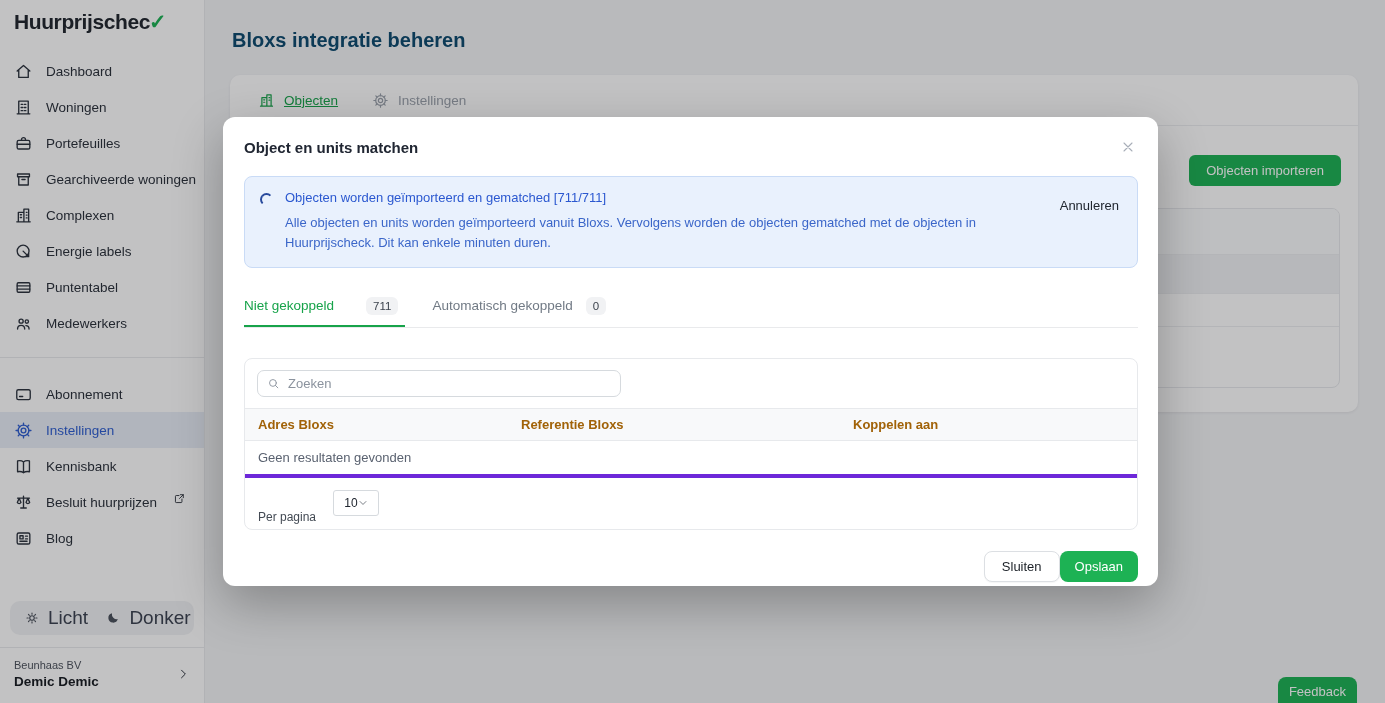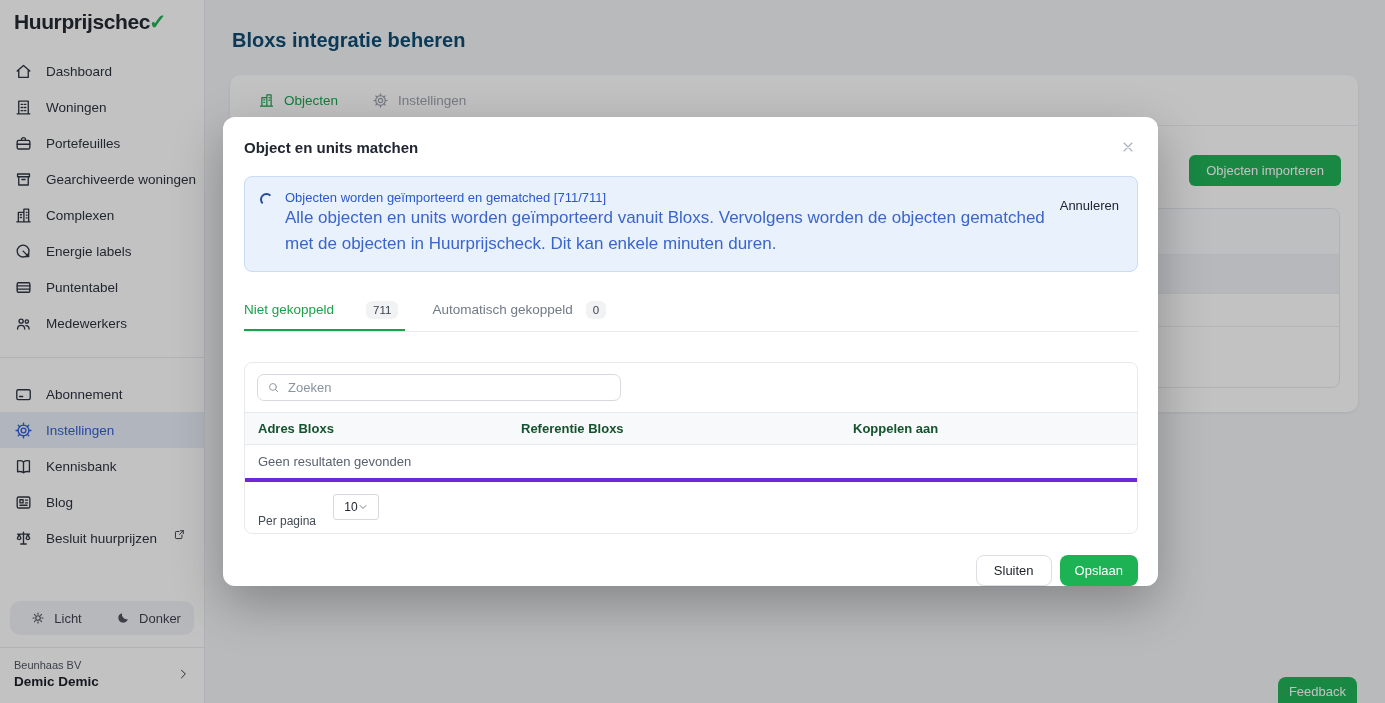--- a/index.html
+++ b/index.html
@@ -31,39 +31,39 @@
   .nav-item .ic { width:19px; height:19px; }
   .nav-item.active { background:#e9eef7; color:#2e5ed0; }
   .nav-item.active .ic { color:#2e5ed0; }
   .nav-item .ext { width:13px; height:13px; margin-left:3px; margin-top:-8px; color:#2a303a; }
   .side-divider { height:1px; background:#e9eaec; margin:16px 0 14px 0; }
   .side-spacer { flex:1; }
   .theme-toggle {
     margin:0 10px 12px 10px; background:#f1f2f4; border-radius:10px;
     height:34px; display:flex; align-items:center;
   }
-  .theme-opt { flex:1; display:flex; align-items:center; justify-content:center; gap:8px; font-size:13px; color:#3b4250; cursor:pointer; }
+  .theme-opt { flex:1; display:flex; align-items:center; justify-content:center; gap:8px; font-size:19px; color:#3b4250; cursor:pointer; }
   .theme-opt .ic { width:16px; height:16px; color:#4a505b; }
   .account { border-top:1px solid #e9eaec; padding:11px 14px 14px 14px; display:flex; align-items:center; cursor:pointer; }
   .account-info { flex:1; }
   .account-company { font-size:11px; color:#4c525c; }
   .account-name { font-size:13.5px; font-weight:700; color:#171b21; margin-top:3px; }
   .account .ic { width:14px; height:14px; color:#2a303a; }
 
   
   .main { position:absolute; left:205px; right:0; top:0; bottom:0; }
   .page-title { position:absolute; left:27px; top:29px; font-size:20px; font-weight:700; color:#0c4a6e; }
   .card {
     position:absolute; left:25px; top:75px; width:1128px; height:337px;
     background:#fff; border-radius:10px; box-shadow:0 1px 3px rgba(0,0,0,.07);
   }
   .card-tabs { display:flex; gap:34px; padding:0 28px; height:51px; align-items:center; border-bottom:1px solid #eceef0; }
   .card-tab { display:flex; align-items:center; gap:9px; font-size:13.5px; color:#9aa1ab; height:100%; cursor:pointer; }
   .card-tab .ic { width:17px; height:17px; color:#9aa1ab; }
-  .card-tab.active { color:#17a34a; box-shadow:inset 0 -2px 0 #17a34a; }
+  .card-tab.active { color:#17a34a; box-shadow:inset 0 -2px 0 #17a34a;text-decoration:underline; }
   .card-tab.active .ic { color:#17a34a; }
   .import-btn {
     position:absolute; right:17px; top:80px; height:31px; padding:0 17px;
     background:#1db254; color:#fff; font-size:13px; border:none; border-radius:6px; cursor:pointer;
     font-family:inherit;
   }
   .bg-table { position:absolute; left:20px; right:18px; top:133px; height:180px; border:1px solid #e7e9ec; border-radius:8px; overflow:hidden; }
   .bg-row { border-bottom:1px solid #eceef0; }
   .bg-row.h { height:46px; background:#fafbfc; }
   .bg-row.r1 { height:39px; background:#f1f2f4; }
@@ -93,52 +93,52 @@
     padding:13px 18px 14px 15px; display:flex; gap:12px; align-items:flex-start;
   }
   .spinner {
     width:13px; height:13px; border-radius:50%; margin-top:3px; flex:none;
     border:2px solid transparent; border-top-color:#27499c; border-left-color:#27499c;
     animation:spin 1s linear infinite;
   }
   @keyframes spin { to { transform:rotate(360deg); } }
   .banner-texts { max-width:760px; }
   .banner-title { font-size:13px; font-weight:500; color:#2b58d0; }
-  .banner-desc { font-size:17px; color:#3b66c9; line-height:1.52; margin-top:0; }
+  .banner-desc { font-size:13px; color:#3b66c9; line-height:1.52; margin-top:8px; }
   .banner-cancel { margin-left:auto; font-size:13px; color:#20262f; padding-top:8px; cursor:pointer; background:none; border:none; font-family:inherit; }
 
   .mtabs { margin-top:24px; display:flex; gap:27px; border-bottom:1px solid #e9eaec; }
   .mtab { display:flex; align-items:center; gap:13px; padding:5px 7px 12px 0; cursor:pointer; }
   .mtab-label { font-size:13.5px; color:#717a85; }
   .mtab.active { box-shadow:inset 0 -2px 0 #17a34a;gap:32px; }
   .mtab.active .mtab-label { color:#17a34a; font-weight:500; }
   .mtab-badge { background:#f1f2f4; border-radius:6px; padding:3px 7px; font-size:11.5px; color:#3c434d; }
 
   .content-box { margin-top:30px; border:1px solid #e7e9ec; border-radius:8px; height:172px; }
   .search-wrap {
     margin:11px 12px; width:364px; height:27px; border:1px solid #d6dade; border-radius:7px;
     display:flex; align-items:center; padding:0 9px; gap:8px; background:#fff;
   }
   .search-wrap .ic { width:13px; height:13px; color:#8b939e; }
   .search-input { border:none; outline:none; flex:1; font-size:13px; font-family:inherit; color:#1f242c; background:transparent; }
   .search-input::placeholder { color:#8b939e; }
 
   .thead { display:flex; align-items:center; height:33px; background:#f8f9fa; border-top:1px solid #e7e9ec; border-bottom:1px solid #e7e9ec; }
-  .th { font-size:13px; font-weight:700; color:#14532d; padding-left:13px; }
+  .th { font-size:13px; font-weight:700; color:#a16207; padding-left:13px; }
   .th.c1 { width:263px; } .th.c2 { width:332px; } .th.c3 { flex:1; }
   .empty-row { display:flex; align-items:center; height:37px; border-bottom:4px solid #6d28d9; padding-left:13px; font-size:13px; color:#5a6270; }
   .pagination { display:flex; align-items:center; height:50px; padding-left:13px; gap:17px; }
   .pp-label { font-size:12px; color:#434a54;margin-top:28px; }
   .pp-select {
     width:46px; height:26px; border:1px solid #d6dade; border-radius:3px; background:#fff;
     display:flex; align-items:center; justify-content:center; font-size:12px; color:#20262f; cursor:pointer;
   }
   .pp-select .ic { width:10px; height:10px; color:#434a54; }
 
-  .modal-footer { display:flex; justify-content:flex-end; gap:8px; margin-top:21px; }
+  .modal-footer { display:flex; justify-content:flex-end; margin-top:21px; }
   .btn { height:31px; border-radius:8px; font-size:13px; font-family:inherit; cursor:pointer; }
   .btn-secondary { background:#fff; border:1px solid #dcdfe3; color:#1b2027; padding:0 17px; box-shadow:0 1px 1px rgba(0,0,0,.04); }
   .btn-primary { background:#1db254; border:none; color:#fff; padding:0 15px; font-weight:500; }
 </style>
 </head>
 <body>
 
 <aside class="sidebar">
   <div class="logo"><span>Huurprijschec</span><span class="check">✓</span></div>
 
@@ -240,38 +240,38 @@
       <span class="ic">
           <svg viewBox="0 0 24 24">
             <path d="M12 6.2C10.2 4.8 7.2 4.4 4.5 4.9V18.6c2.7-.5 5.7-.1 7.5 1.3 1.8-1.4 4.8-1.8 7.5-1.3V4.9c-2.7-.5-5.7-.1-7.5 1.3ZM12 6.2v13.7"></path>
           </svg>
         </span>
       <span>Kennisbank</span>
     </div>
     <div class="nav-item">
       <span class="ic">
           <svg viewBox="0 0 24 24">
+            <path d="M12 4v15M8.5 19h7M4.5 6.5h15M6.5 6.5 4.2 12a2.6 2.6 0 0 0 4.6 0L6.5 6.5ZM17.5 6.5 15.2 12a2.6 2.6 0 0 0 4.6 0l-2.3-5.5Z"></path>
+          </svg>
+        </span>
+      <span>Besluit huurprijzen</span>
+      <span class="ic ext">
+          <svg viewBox="0 0 24 24">
+            <path d="M13.5 5H19v5.5M19 5l-7 7M16.5 13v5a1.5 1.5 0 0 1-1.5 1.5H6A1.5 1.5 0 0 1 4.5 18V8A1.5 1.5 0 0 1 6 6.5h5"></path>
+          </svg>
+        </span>
+    </div>
+    <div class="nav-item">
+      <span class="ic">
+          <svg viewBox="0 0 24 24">
             <rect x="4" y="5" width="16" height="14" rx="2"></rect>
             <path d="M7.5 8.5h4v4h-4zM14.5 9h2.5M14.5 12.5h2.5M7.5 15.5h9"></path>
           </svg>
         </span>
       <span>Blog</span>
-    </div>
-    <div class="nav-item">
-      <span class="ic">
-          <svg viewBox="0 0 24 24">
-            <path d="M12 4v15M8.5 19h7M4.5 6.5h15M6.5 6.5 4.2 12a2.6 2.6 0 0 0 4.6 0L6.5 6.5ZM17.5 6.5 15.2 12a2.6 2.6 0 0 0 4.6 0l-2.3-5.5Z"></path>
-          </svg>
-        </span>
-      <span>Besluit huurprijzen</span>
-      <span class="ic ext">
-          <svg viewBox="0 0 24 24">
-            <path d="M13.5 5H19v5.5M19 5l-7 7M16.5 13v5a1.5 1.5 0 0 1-1.5 1.5H6A1.5 1.5 0 0 1 4.5 18V8A1.5 1.5 0 0 1 6 6.5h5"></path>
-          </svg>
-        </span>
     </div>
   </nav>
 
   <div class="side-spacer"></div>
 
   <div class="theme-toggle">
     <div class="theme-opt">
       <span class="ic">
           <svg viewBox="0 0 24 24">
             <circle cx="12" cy="12" r="3.4"></circle>

